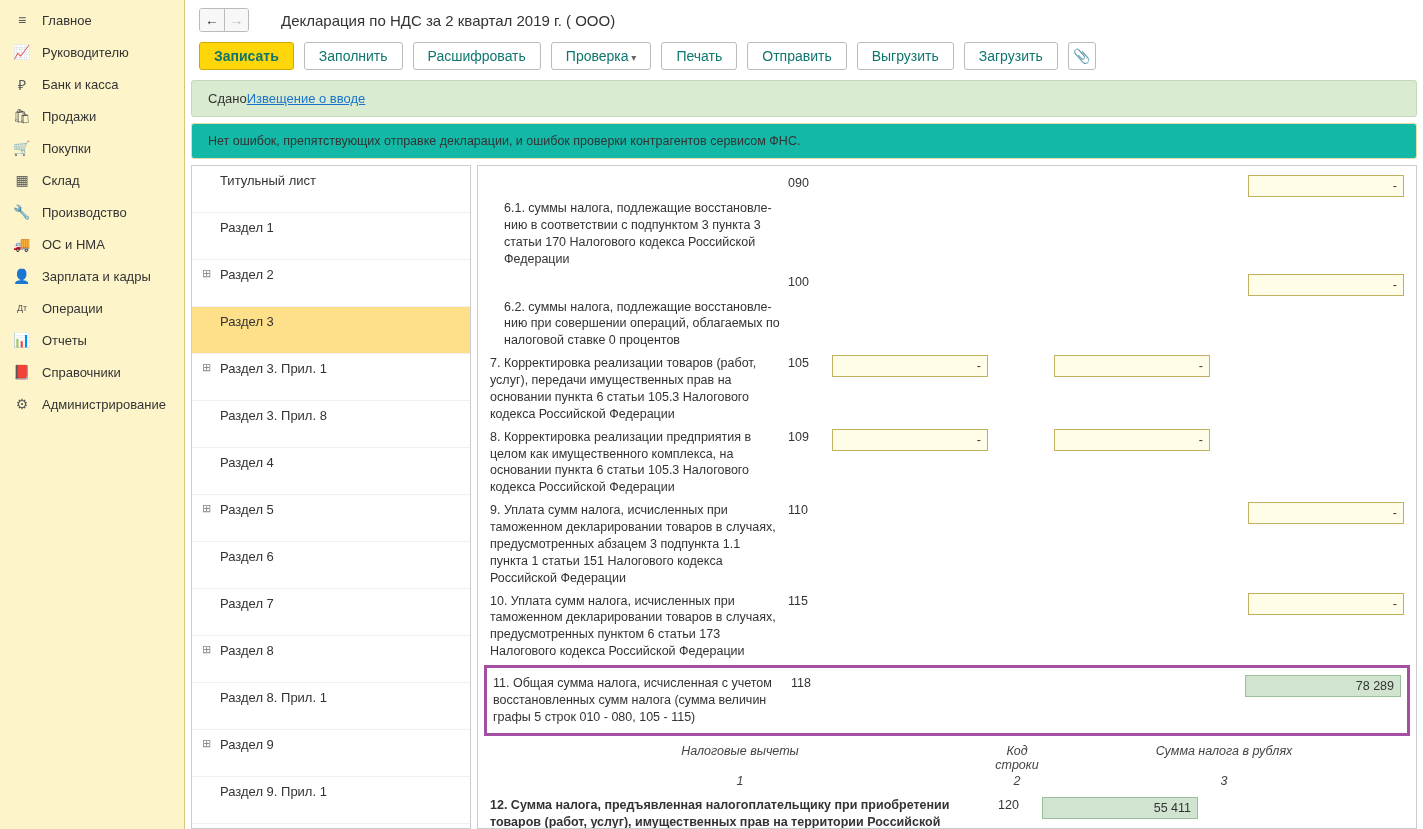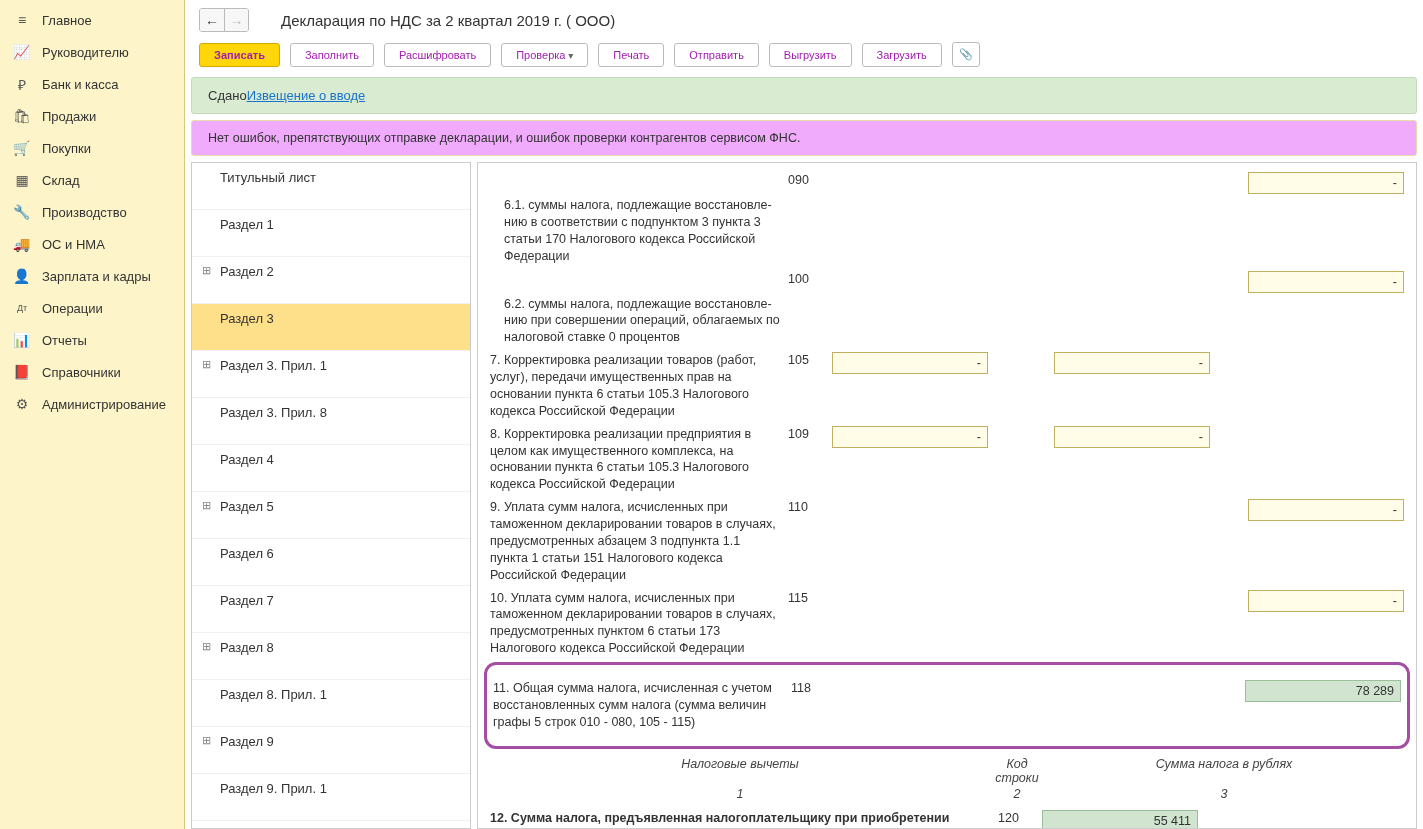--- a/index.html
+++ b/index.html
@@ -7,42 +7,42 @@
   .sidebar { width: 185px; background: #fdf5c9; border-right: 1px solid #d4c97a; padding-top: 4px; flex-shrink: 0; }
   .sidebar-item { display: flex; align-items: center; padding: 8px 10px 8px 14px; cursor: pointer; color: #333; font-size: 13px; gap: 12px; }
   .side-icon { width: 16px; height: 16px; display: inline-flex; align-items: center; justify-content: center; color: #555; font-size: 14px; flex-shrink: 0; }
   .main { flex: 1; display: flex; flex-direction: column; overflow: hidden; }
   .topbar { display: flex; align-items: center; padding: 8px 14px 6px; gap: 10px; }
   .nav-btns { display: flex; border: 1px solid #bbb; border-radius: 3px; overflow: hidden; }
   .nav-btn { width: 24px; height: 22px; display: flex; align-items: center; justify-content: center; background: #f7f7f7; cursor: pointer; font-size: 14px; color: #333; }
   .nav-btn + .nav-btn { border-left: 1px solid #bbb; }
   .title { font-size: 15px; font-weight: 400; color: #333; margin-left: 22px; }
   .toolbar { display: flex; align-items: center; padding: 4px 14px 10px; gap: 10px; }
-  .btn { padding: 5px 14px; border: 1px solid #bbb; background: #fff; border-radius: 3px; cursor: pointer; font-size: 11px; color: #a21caf; }
+  .btn { padding: 5px 14px; border: 1px solid #bbb; background: #fff; border-radius: 3px; cursor: pointer; font-size: 14px; color: #0f766e; }
   .btn-primary { background: #ffd60a; border-color: #d4a800; font-weight: 700; }
   .btn-dd::after { content: " ▾"; font-size: 10px; color: #666; }
   .attach-btn { width: 28px; padding: 5px 0; text-align: center; }
   .status-bar { background: #d9ebd1; padding: 10px 16px; display: flex; align-items: center; margin: 0 6px 6px; border: 1px solid #c3d9b9; border-radius: 3px; }
   .status-text { color: #333; }
   .status-link { color: #1a73cc; text-decoration: underline; cursor: pointer; }
-  .info-bar { background: #f0abfc; padding: 10px 16px; margin: 0 6px 6px; border: 1px solid #e5dcaa; border-radius: 3px; color: #333; font-size: 12.5px; }
+  .info-bar { background: #14b8a6; padding: 10px 16px; margin: 0 6px 6px; border: 1px solid #e5dcaa; border-radius: 3px; color: #333; font-size: 12.5px; }
   .content { flex: 1; display: flex; overflow: hidden; margin: 0 6px; gap: 6px; }
   .nav-tree { width: 280px; border: 1px solid #ccc; background: #fff; overflow-y: auto; }
   .tree-item { padding: 7px 10px 24px 28px; cursor: pointer; font-size: 13px; position: relative; border-bottom: 1px solid #f0f0f0; }
   .tree-item.active { background: #ffe08a; }
   .tree-item.has-children::before { content: "⊞"; position: absolute; left: 10px; color: #888; font-size: 11px; }
   .form-area { flex: 1; border: 1px solid #ccc; overflow-y: auto; padding: 6px 12px; position: relative; }
   .row { display: flex; align-items: flex-start; padding: 3px 0; gap: 8px; font-size: 12.5px; line-height: 1.35; }
   .row-label { flex: 0 0 290px; color: #333; }
   .row-label.indent { padding-left: 14px; margin-top: 25px; }
   .row-code { width: 36px; flex-shrink: 0; text-align: left; color: #333; }
   .row-spacer { flex: 1; }
   .val-input { width: 156px; height: 22px; border: 1px solid #c0b060; background: #fffde8; text-align: right; padding: 2px 6px; font-size: 12.5px; color: #333; }
   .val-input.readonly { background: #d0e4d0; border-color: #9bbf9b; color: #333; font-weight: 400; }
-  .hl { border: 3px solid #a44fa4; border-radius: 12px; padding: 12px 6px; margin: 2px -6px; }
+  .hl { border: 3px solid #a44fa4; border-radius: 0; padding: 4px 6px; margin: 2px -6px; }
   .sub-header { display: flex; padding: 6px 0 2px; font-style: italic; color: #444; font-size: 12.5px; }
   .sh-col1 { flex: 0 0 500px; text-align: center; }
   .sh-col2 { width: 54px; text-align: center; }
   .sh-col3 { flex: 1; text-align: center; }
   .sub-nums { display: flex; padding: 0 0 6px; font-style: italic; color: #444; font-size: 12.5px; }
   .row12 .row-label { flex: 0 0 500px; font-weight: bold; }
   .row12 .row-code { width: 36px; }
 </style>
 </head>
 <body>

